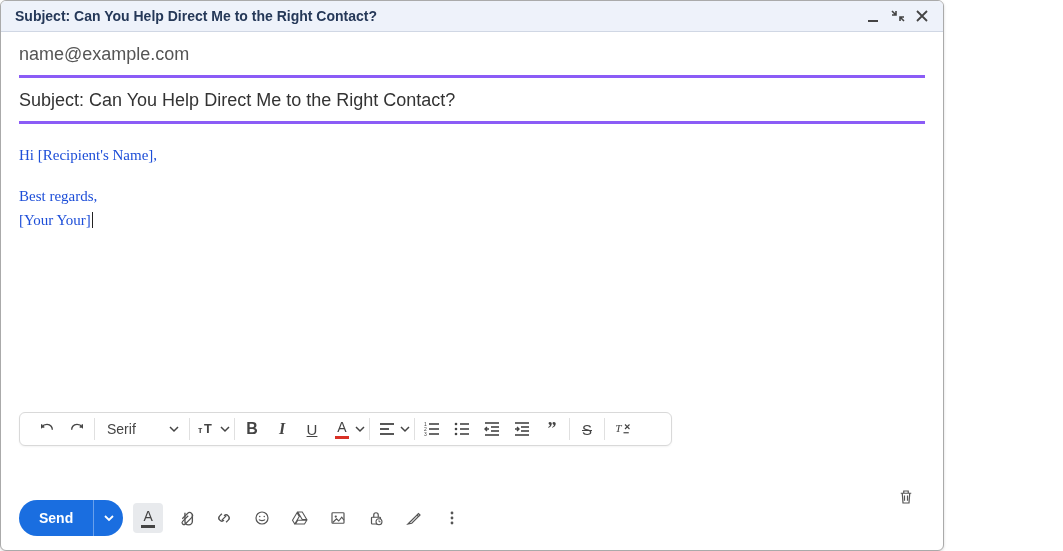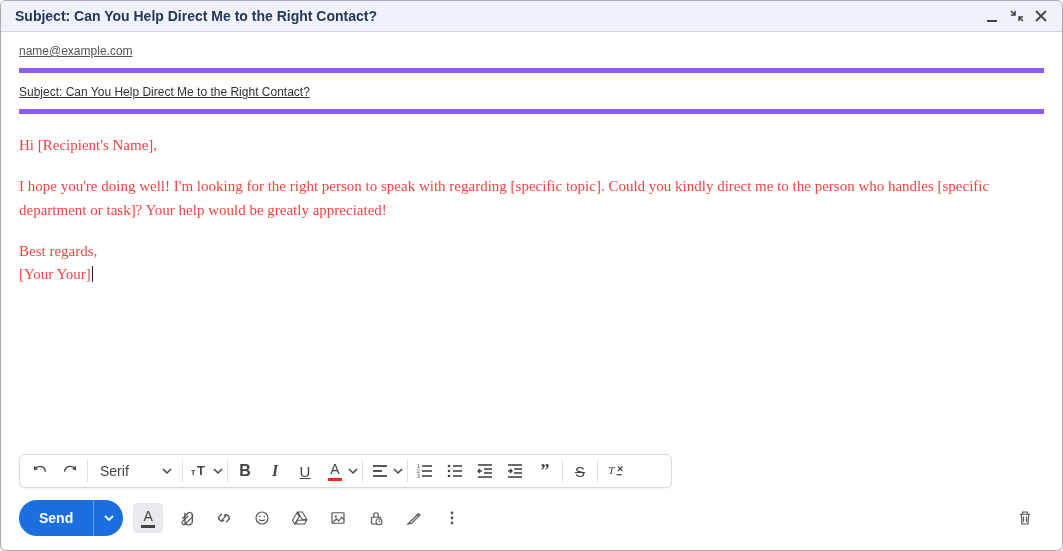--- a/index.html
+++ b/index.html
@@ -1,38 +1,38 @@
 <!DOCTYPE html>
 <html><head>
 <meta charset="utf-8">
 <style>
 * { box-sizing: border-box; margin: 0; padding: 0; }
 body { font-family: Arial, Helvetica, sans-serif; background: #fff; width: 1063px; height: 551px; overflow: hidden; position: relative; }
-.compose-window { width: 1063px; height: 551px; border: 1px solid #aaa; border-radius: 6px; overflow: hidden; background: #fff; display: flex; flex-direction: column; box-shadow: 0 1px 3px rgba(0,0,0,0.15); }
+.compose-window { width: 944px; height: 551px; border: 1px solid #aaa; border-radius: 6px; overflow: hidden; background: #fff; display: flex; flex-direction: column; box-shadow: 0 1px 3px rgba(0,0,0,0.15); }
 .header-bar { background: #eef2fa; border-bottom: 1px solid #d0d7e4; padding: 7px 14px; display: flex; align-items: center; justify-content: space-between; }
 .header-title { color: #253858; font-size: 14px; font-weight: 600; }
 .header-controls { display: flex; gap: 10px; align-items: center; }
 .header-controls .wicon { width: 14px; height: 14px; cursor: pointer; color: #444; display: flex; align-items: center; justify-content: center; }
 .fields { padding: 0 18px; }
-.field-row { border-bottom: 5px solid #8b5cf6; padding: 12px 0 10px 0; font-size: 12px; color: #333; text-decoration: underline; }
+.field-row { border-bottom: 3px solid #8b5cf6; padding: 12px 0 10px 0; font-size: 18px; color: #333; }
 .field-row.to { color: #555; }
-.body-area { padding: 20px 32px 0 18px; font-family: Georgia, 'Times New Roman', serif; font-size: 15px; color: #ef4444; line-height: 1.55; flex: 1; overflow: auto; }
+.body-area { padding: 20px 32px 0 18px; font-family: Georgia, 'Times New Roman', serif; font-size: 15px; color: #1d4ed8; line-height: 1.55; flex: 1; overflow: auto; }
 .body-area p { margin-bottom: 18px; }
 .body-area p.sig { margin-bottom: 0; }
 .toolbar-wrap { padding: 0 18px 14px 18px; }
-.format-bar { border: 1px solid #d9d9d9; border-radius: 6px; background: #fff; display: flex; align-items: center; padding: 3px 5px; gap: 0; width: 653px; height: 34px; box-shadow: 0 1px 2px rgba(0,0,0,0.05); }
+.format-bar { border: 1px solid #d9d9d9; border-radius: 6px; background: #fff; display: flex; align-items: center; padding: 3px 12px; gap: 0; width: 653px; height: 34px; box-shadow: 0 1px 2px rgba(0,0,0,0.05); }
 .fbtn { background: transparent; border: none; width: 30px; height: 28px; display: flex; align-items: center; justify-content: center; color: #444; cursor: pointer; border-radius: 3px; }
 .vsep { width: 1px; height: 22px; background: #e0e0e0; margin: 0 2px; }
 .font-select { display: flex; align-items: center; gap: 4px; padding: 0 6px 0 10px; cursor: pointer; font-size: 14px; color: #444; width: 90px; justify-content: space-between; }
 .dd-arrow { width: 14px; height: 14px; display: flex; align-items: center; justify-content: center; }
 .dd-arrow svg { width: 10px; height: 10px; }
 .combo { display: flex; align-items: center; }
 .combo .dd-arrow { margin-left: -4px; }
 .bottom-bar { display: flex; align-items: center; justify-content: space-between; margin-top: 12px; }
-.bottom-left { display: flex; align-items: center; gap: 10px; }
+.bottom-left { display: flex; align-items: center; gap: 10px; margin-top: 42px; }
 .send-group { display: flex; align-items: center; border-radius: 18px; overflow: hidden; height: 36px; }
 .send-btn { background: #1a6ee0; color: #fff; border: none; padding: 0 20px; height: 36px; font-size: 14px; font-weight: 600; cursor: pointer; }
 .send-more { background: #1a6ee0; color: #fff; border: none; border-left: 1px solid rgba(255,255,255,0.35); width: 30px; height: 36px; display: flex; align-items: center; justify-content: center; cursor: pointer; }
 .action-icons { display: flex; align-items: center; gap: 8px; }
 .aicon { width: 30px; height: 30px; display: flex; align-items: center; justify-content: center; cursor: pointer; color: #555; border-radius: 4px; }
 .aicon.active { background: #e8eaed; }
 .trash { width: 30px; height: 30px; display: flex; align-items: center; justify-content: center; cursor: pointer; color: #555; margin-right: 4px; }
 svg { display: block; }
 .text-underline { display: flex; flex-direction: column; align-items: center; gap: 1px; }
 .text-underline .bar { width: 14px; height: 3px; background: #222; }
@@ -65,21 +65,20 @@
     </div>
   </div>
 
   <div class="fields">
     <div class="field-row to">name@example.com</div>
     <div class="field-row">Subject: Can You Help Direct Me to the Right Contact?</div>
   </div>
 
   <div class="body-area">
     <p>Hi [Recipient's Name],</p>
-    <p>I hope you're doing well! I'm looking for the right person to speak with regarding [specific topic]. Could you kindly direct me to the person who handles [specific department or task]? Your help would be greatly appreciated!</p>
     <p class="sig">
       <span>Best regards,</span><br>
       <span>[Your Your]</span><span class="cursor-caret"></span>
     </p>
   </div>
 
   <div class="toolbar-wrap">
 
     <div class="format-bar">
       <button class="fbtn">

